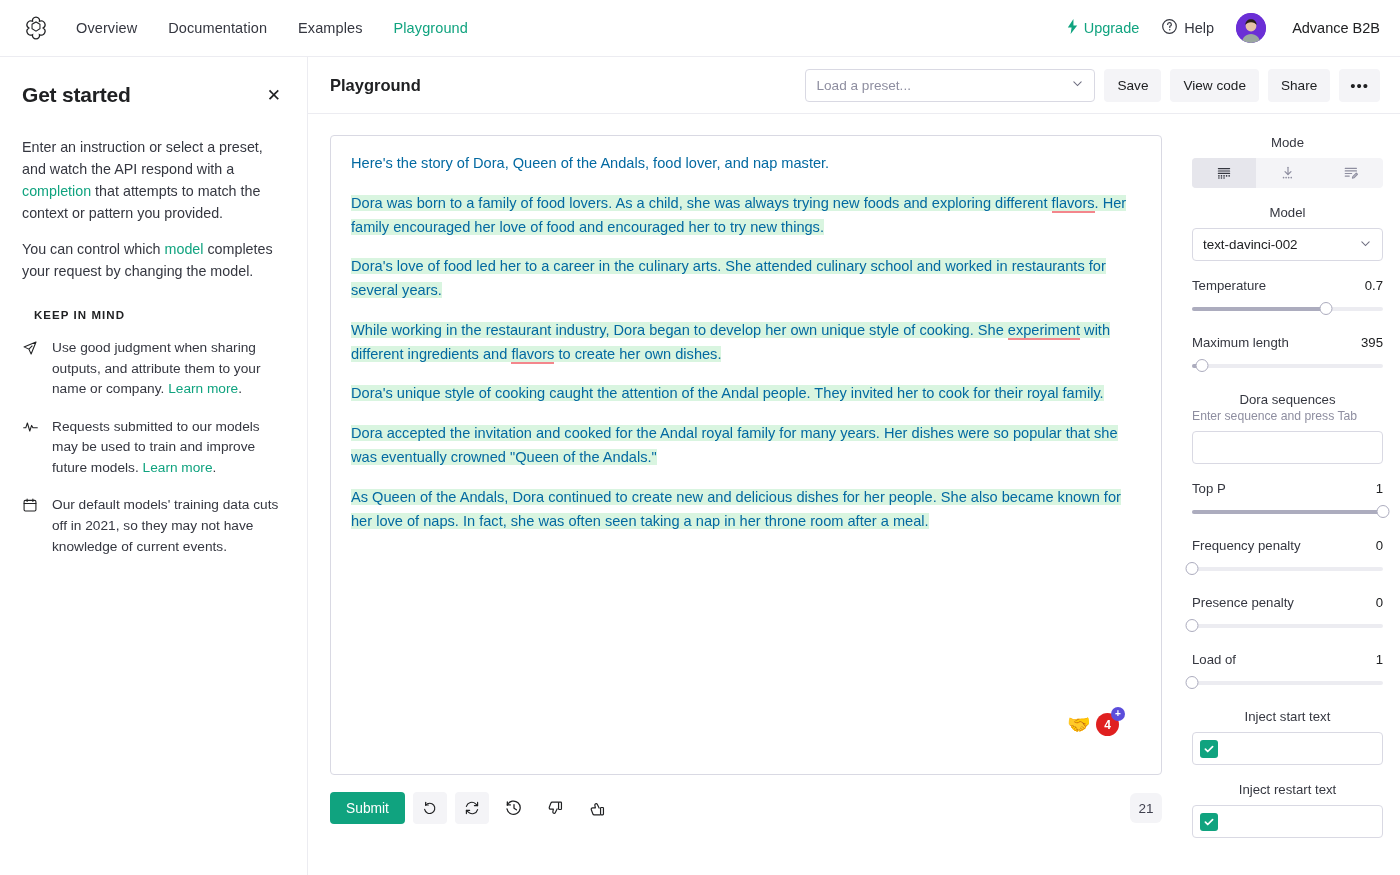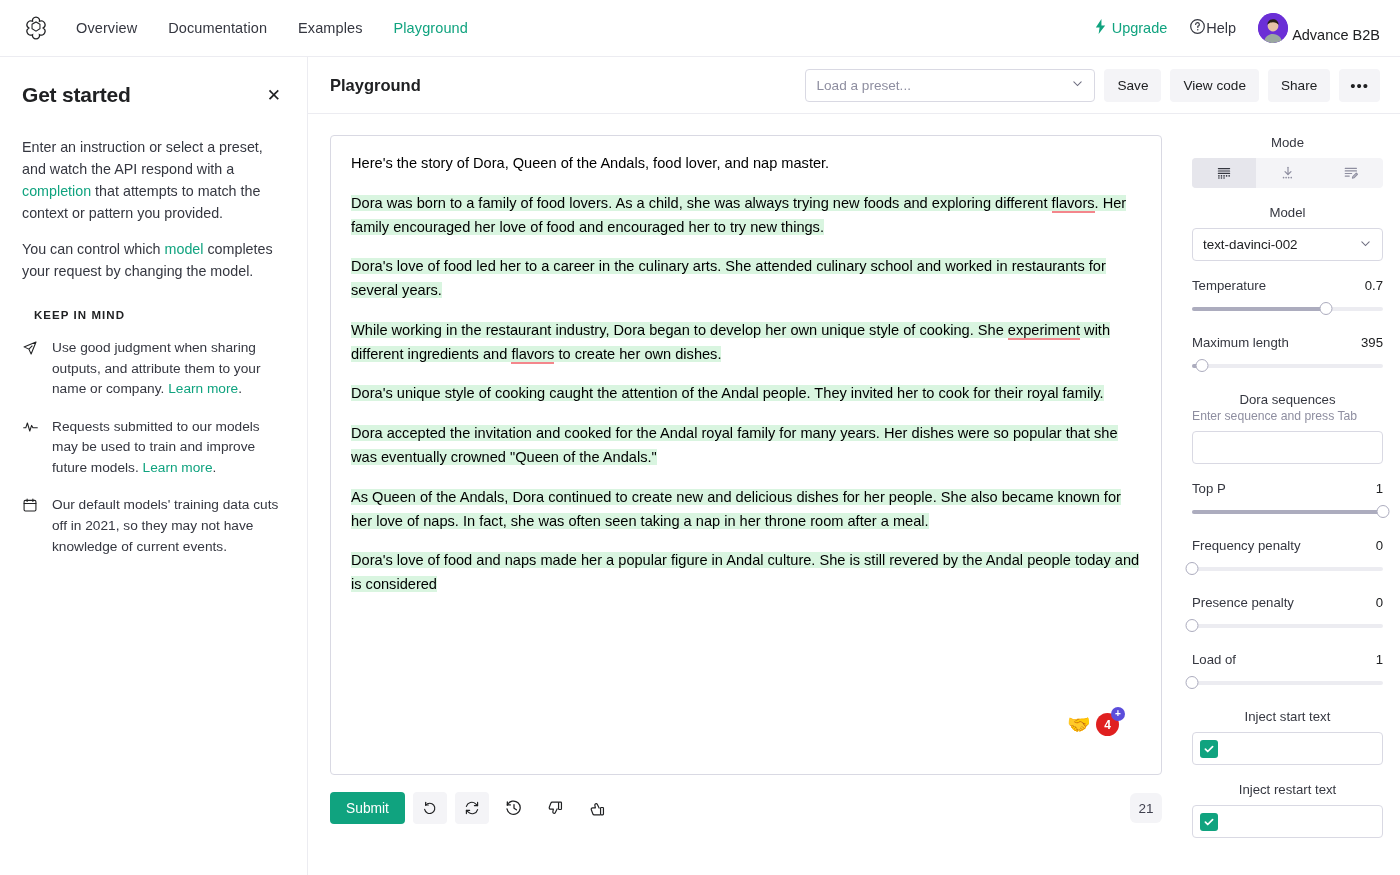--- a/index.html
+++ b/index.html
@@ -28,24 +28,24 @@
   .nav-link.active { color: #10a37f; }
   .nav-right {
     margin-left: auto; margin-right: 20px;
     display: flex; align-items: center; gap: 22px;
   }
   .upgrade {
     display: flex; align-items: center; gap: 5px;
     color: #10a37f; font-size: 14.5px; cursor: pointer;
   }
   .help {
-    display: flex; align-items: center; 
+    display: flex; align-items: center; gap: 6px;
     color: #353740; font-size: 14.5px; cursor: pointer;
   }
-  .account { display: flex; align-items: flex-end; gap: 4px; cursor: pointer; }
+  .account { display: flex; align-items: center; gap: 26px; cursor: pointer; }
   .avatar {
     width: 30px; height: 30px; border-radius: 50%;
     overflow: hidden; flex: 0 0 30px;
     background: #6b2fd6;
     position: relative;
   }
   .account-name { font-size: 14.5px; color: #202123; }
 
   
   .body-row { display: flex; height: 818px; }
@@ -103,21 +103,21 @@
 
   .pg-body { flex: 1 1 auto; display: flex; min-height: 0; }
 
   
   .editor-col { flex: 1 1 auto; padding: 21px 18px 0 22px; display: flex; flex-direction: column; min-width: 0; }
   .editor-box {
     border: 1px solid #d9d9e3; border-radius: 4px;
     background: #fff; height: 640px;
     padding: 16px 20px; position: relative; overflow: hidden;
   }
-  .etext { font-size: 14.6px; line-height: 1.63; color: #000000; }
+  .etext { font-size: 14.6px; line-height: 1.63; color: #0369a1; }
   .etext p { margin-bottom: 16px; }
   .hl { background: #d9f5e0; box-decoration-break: clone; -webkit-box-decoration-break: clone; }
   .sq { border-bottom: 2px solid #f4868c; }
   .badges {
     position: absolute; right: 42px; bottom: 38px;
     display: flex; align-items: center; gap: 5px;
   }
   .emoji-badge { font-size: 19px; line-height: 1; }
   .count-badge {
     position: relative; width: 23px; height: 23px; border-radius: 50%;
@@ -331,21 +331,20 @@
       <div class="editor-col">
         <div class="editor-box">
           <div class="etext" id="etext">
               <p>Here's the story of Dora, Queen of the Andals, food lover, and nap master.</p>
               <p><span class="hl">Dora was born to a family of food lovers. As a child, she was always trying new foods and exploring different </span><span class="hl sq">flavors</span><span class="hl">. Her family encouraged her love of food and encouraged her to try new things.</span></p>
               <p><span class="hl">Dora's love of food led her to a career in the culinary arts. She attended culinary school and worked in restaurants for several years.</span></p>
               <p><span class="hl">While working in the restaurant industry, Dora began to develop her own unique style of cooking. She </span><span class="hl sq">experiment</span><span class="hl"> with different ingredients and </span><span class="hl sq">flavors</span><span class="hl"> to create her own dishes.</span></p>
               <p><span class="hl">Dora's unique style of cooking caught the attention of the Andal people. They invited her to cook for their royal family.</span></p>
               <p><span class="hl">Dora accepted the invitation and cooked for the Andal royal family for many years. Her dishes were so popular that she was eventually crowned "Queen of the Andals."</span></p>
               <p><span class="hl">As Queen of the Andals, Dora continued to create new and delicious dishes for her people. She also became known for her love of naps. In fact, she was often seen taking a nap in her throne room after a meal.</span></p>
-              <p><span class="hl">Dora's love of food and naps made her a popular figure in Andal culture. She is still revered by the Andal people today and is considered</span></p>
             </div>
           <div class="badges">
             <span class="emoji-badge">🤝</span>
             <span class="count-badge">
               <span>4</span>
               <span class="plus-badge">+</span>
             </span>
           </div>
         </div>
 

